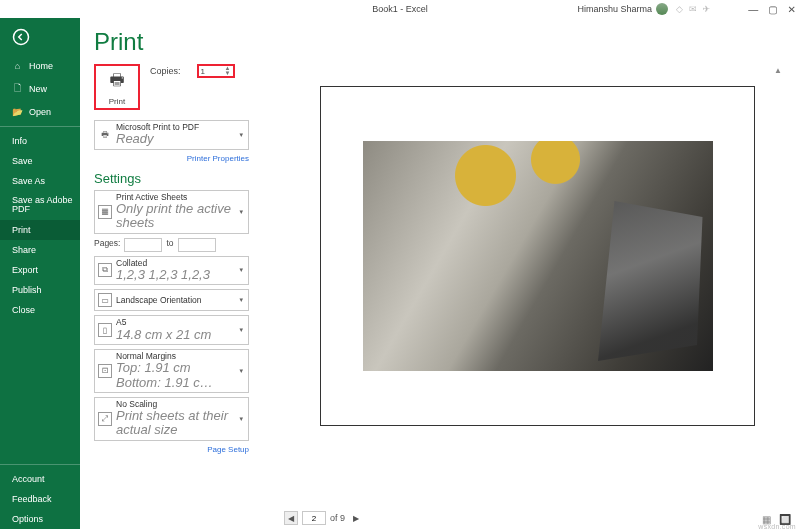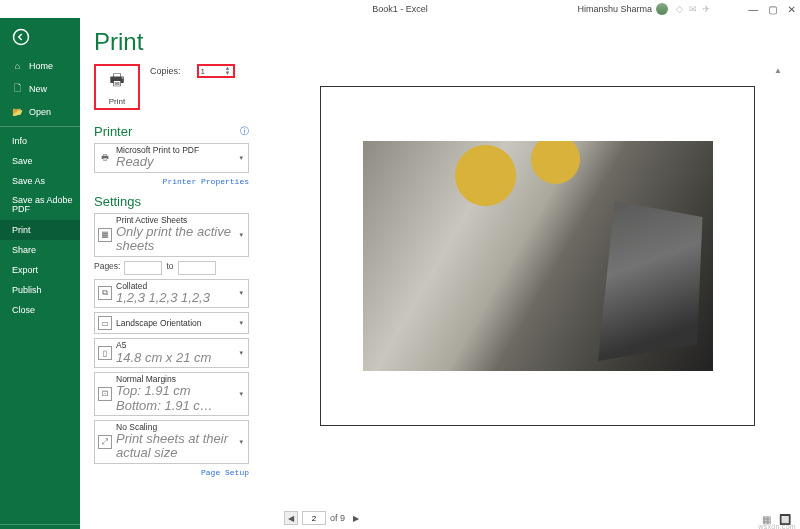--- a/index.html
+++ b/index.html
@@ -48,21 +48,21 @@
   .section-head { font-size:13px; font-weight:400; color:#107c41; margin-top:4px; display:flex; justify-content:space-between; align-items:center;}
   .section-head .info-ico { font-size:9px; color:#3a7bd5; }
 
   .dropdown { border:1px solid #c8c8c8; background:#fff; display:flex; align-items:center; padding:2px 3px; gap:4px; min-height:22px; position:relative; }
   .dropdown .dd-ico { width:14px; height:14px; border:1px solid #999; display:flex; align-items:center; justify-content:center; font-size:8px; color:#666; flex-shrink:0;}
   .dropdown .dd-ico.no-border{border:none;}
   .dropdown .dd-text { flex:1; line-height:1.1; }
   .dropdown .dd-text .dd-title { font-size:8.5px; color:#333; }
   .dropdown .dd-text .dd-sub { font-size:13px; color:#888;font-style:italic; }
   .dropdown .dd-caret { font-size:7px; color:#666; padding:0 2px; }
-  .link-right { text-align:right; font-size:8px; color:#2e6fdb; cursor:pointer;font-family:Liberation Mono, monospace; }
+  .link-right { text-align:right; font-size:8px; color:#2e6fdb; cursor:pointer; }
 
   .pages-row { display:flex; gap:4px; font-size:8.5px;}
   .pages-row input.mini { width:38px; height:14px; border:1px solid #c8c8c8; font-size:8px; padding:0 2px;}
 
   
   .preview-col { flex:1; display:flex; flex-direction:column; align-items:center; padding-left:40px; position:relative; }
   .uptri { position:absolute; right:4px; top:4px; font-size:8px; color:#888;}
   .paper-outer { width:435px; height:340px; border:1px solid #333; background:#fff; margin-top:24px; position:relative; display:flex; align-items:center; justify-content:center; }
   .paper-img { width:350px; height:230px; background:
       radial-gradient(circle at 35% 15%, #d8b23a 0 30px, transparent 31px),
@@ -151,20 +151,31 @@
         </div>
       <div class="side-item">
           <span>Publish</span>
         </div>
       <div class="side-item">
           <span>Close</span>
         </div>
     </div>
     <div class="side-spacer"></div>
     <div class="side-sep"></div>
+    <div class="side-group-sub">
+      <div class="side-item">
+          <span>Account</span>
+        </div>
+      <div class="side-item">
+          <span>Feedback</span>
+        </div>
+      <div class="side-item">
+          <span>Options</span>
+        </div>
+    </div>
   </div>
 
   <div class="content">
     <div class="page-title">Print</div>
 
     <div class="content-row">
 
       <div class="settings-col">
 
         <div class="print-btn-wrap">
@@ -174,24 +185,20 @@
           </div>
           <div class="copies-wrap">
             <span>Copies:</span>
             <div class="copies-input">
               <span>1</span>
               <span class="steppers">▲<br>▼</span>
             </div>
           </div>
         </div>
 
-        <div class="section-head">
-          <span>Printer</span>
-          <span class="info-ico">ⓘ</span>
-        </div>
         <div class="dropdown">
           <span class="dd-ico no-border">🖶</span>
           <div class="dd-text">
             <div class="dd-title">Microsoft Print to PDF</div>
             <div class="dd-sub">Ready</div>
           </div>
           <span class="dd-caret">▾</span>
         </div>
         <div class="link-right">Printer Properties</div>
 

